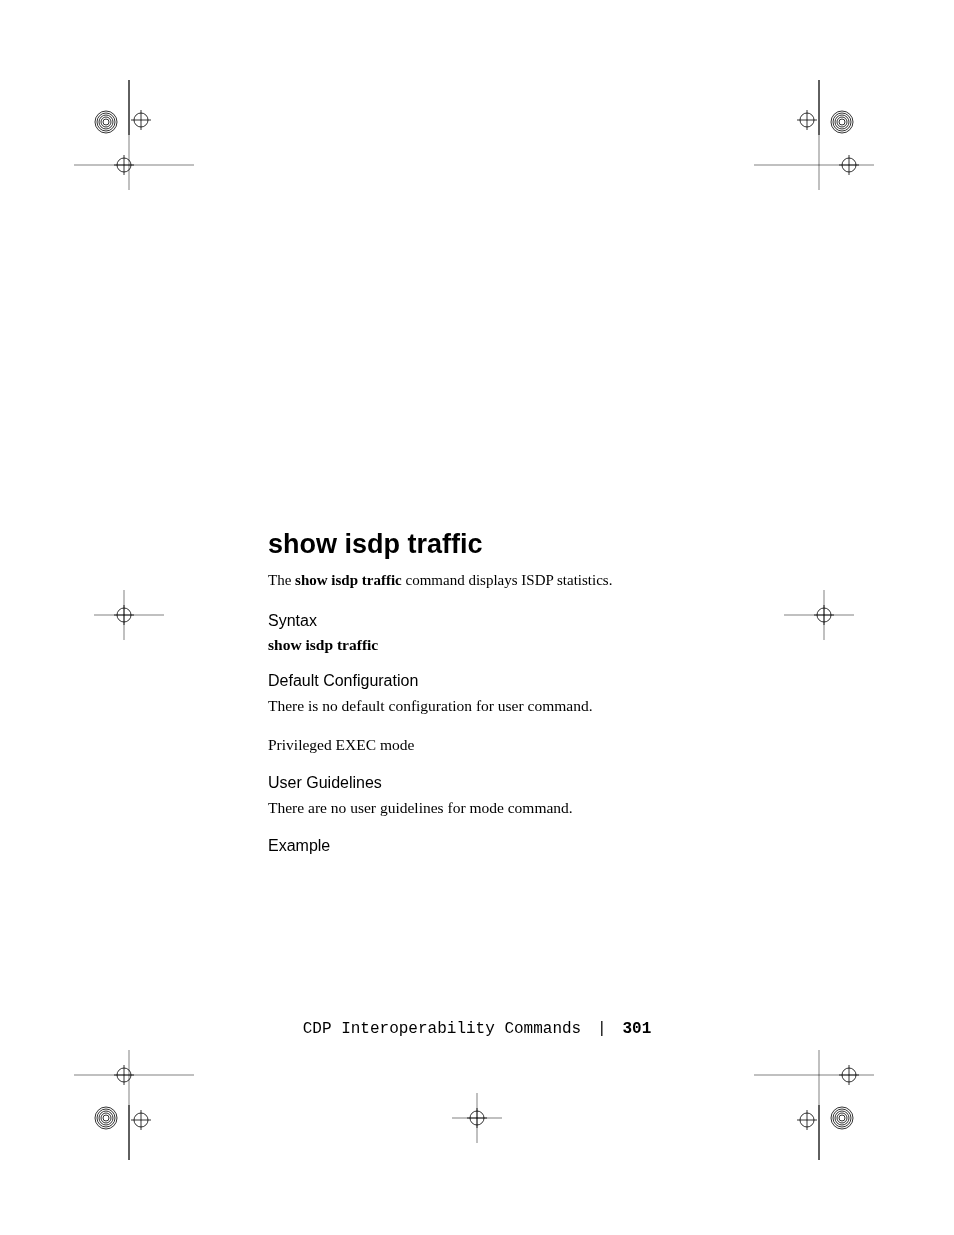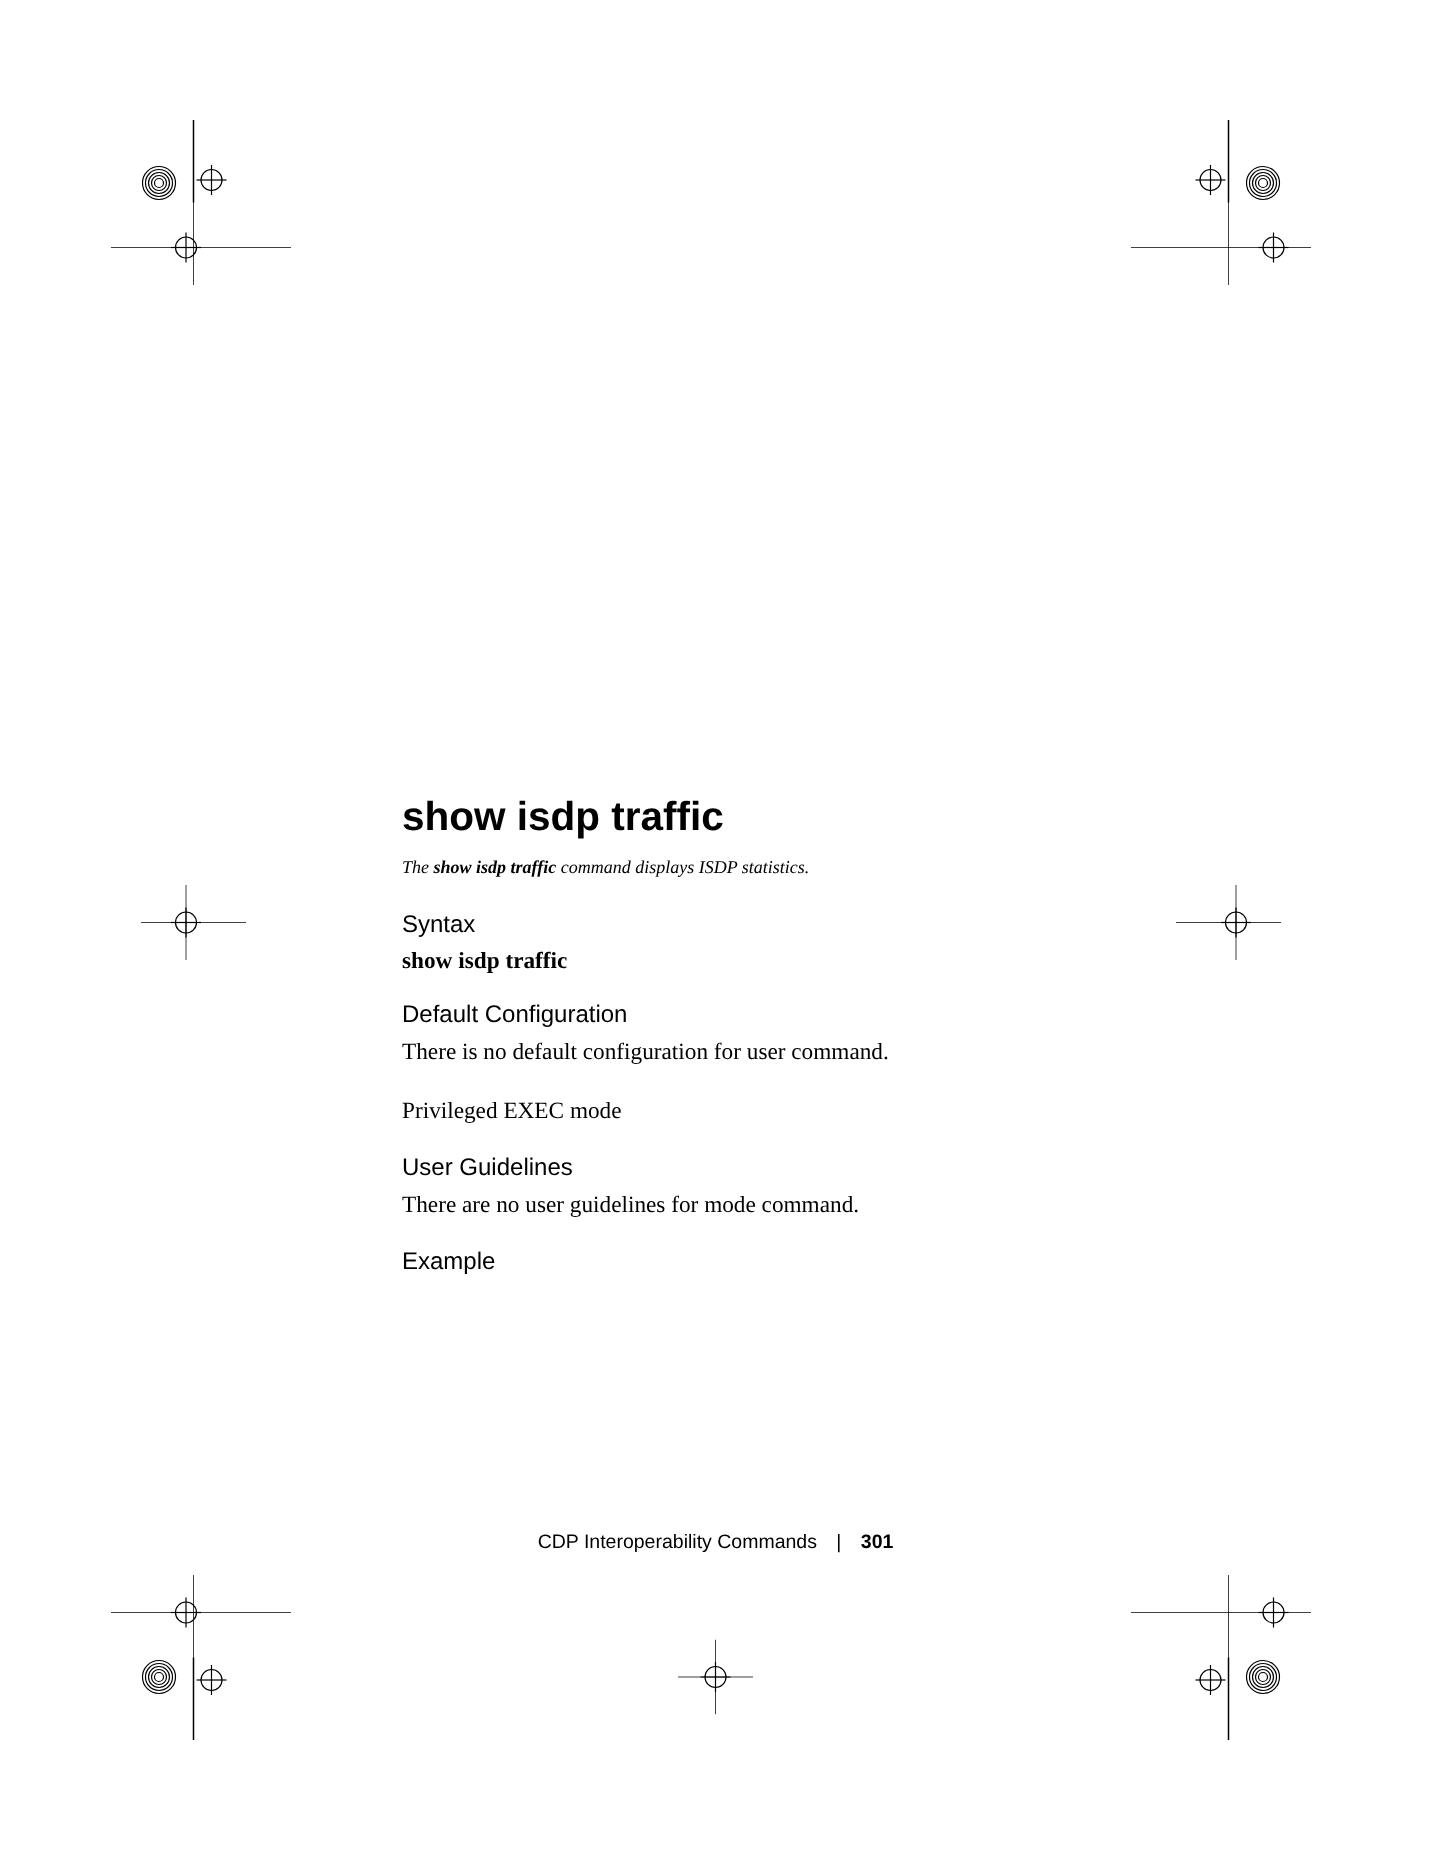--- a/index.html
+++ b/index.html
@@ -5,27 +5,27 @@
   * { margin: 0; padding: 0; box-sizing: border-box; }
   html, body { width: 954px; height: 1235px; background: #fff; font-family: Georgia, 'Times New Roman', serif; color: #000; position: relative; }
   .page { position: relative; width: 954px; height: 1235px; }
 
   .crop { position: absolute; }
   .crop svg { display: block; }
 
   
   .content { position: absolute; left: 236px; top: 529px; width: 520px; margin-left: 32px; }
   .cmd-title { font-family: Arial, Helvetica, sans-serif; font-weight: 700; font-size: 27px; margin-bottom: 10px; }
-  .desc { font-family: Georgia, 'Times New Roman', serif; font-size: 12px; line-height: 1.35; margin-bottom: 22px; font-style: italic; }
+  .desc { font-family: Georgia, 'Times New Roman', serif; font-size: 15px; line-height: 1.35; margin-bottom: 22px; }
   .desc .bold { font-weight: 700; }
   .sect { font-family: Arial, Helvetica, sans-serif; font-weight: 400; font-size: 16px; margin-bottom: 6px; }
   .body { font-family: Georgia, 'Times New Roman', serif; font-size: 15.5px; line-height: 1.35; margin-bottom: 18px; }
   .syntax-line { font-family: Georgia, 'Times New Roman', serif; font-weight: 700; font-size: 15.5px; margin-bottom: 18px; }
 
-  .footer { position: absolute; left: 0; right: 0; top: 1020px; text-align: center; font-size: 13px; font-family: Liberation Sans, sans-serif; color: #000; }
+  .footer { position: absolute; left: 0; right: 0; top: 1020px; text-align: center; font-size: 16px; font-family: Liberation Mono, monospace; color: #000; }
   .footer .chap { display: inline; font-weight: 400; }
   .footer .sep { display: inline-block; width: 22px; text-align: center; color: #000; }
   .footer .pn { display: inline; font-weight: 700; }
 
   
   .tl { left: 64px; top: 80px; }
   .tr { right: 70px; top: 80px; }
   .bl { left: 64px; bottom: 75px; }
   .br { right: 70px; bottom: 75px; }
   .ml { left: 84px; top: 590px; }

